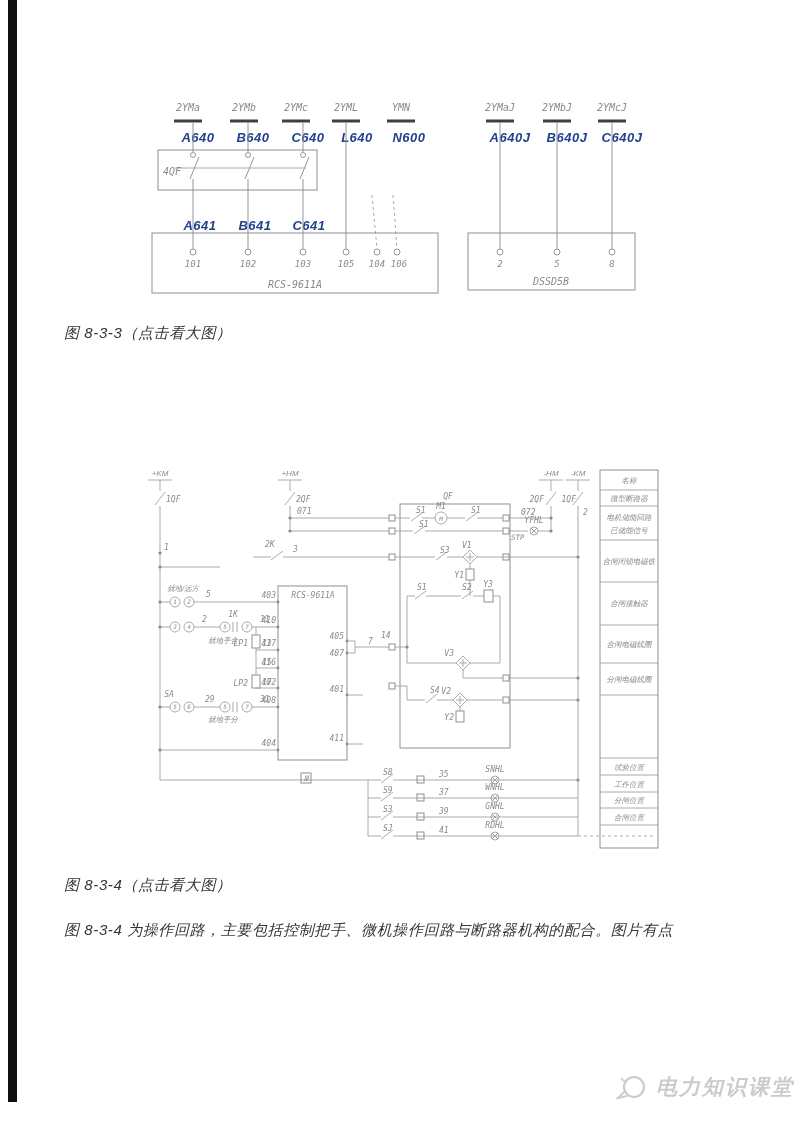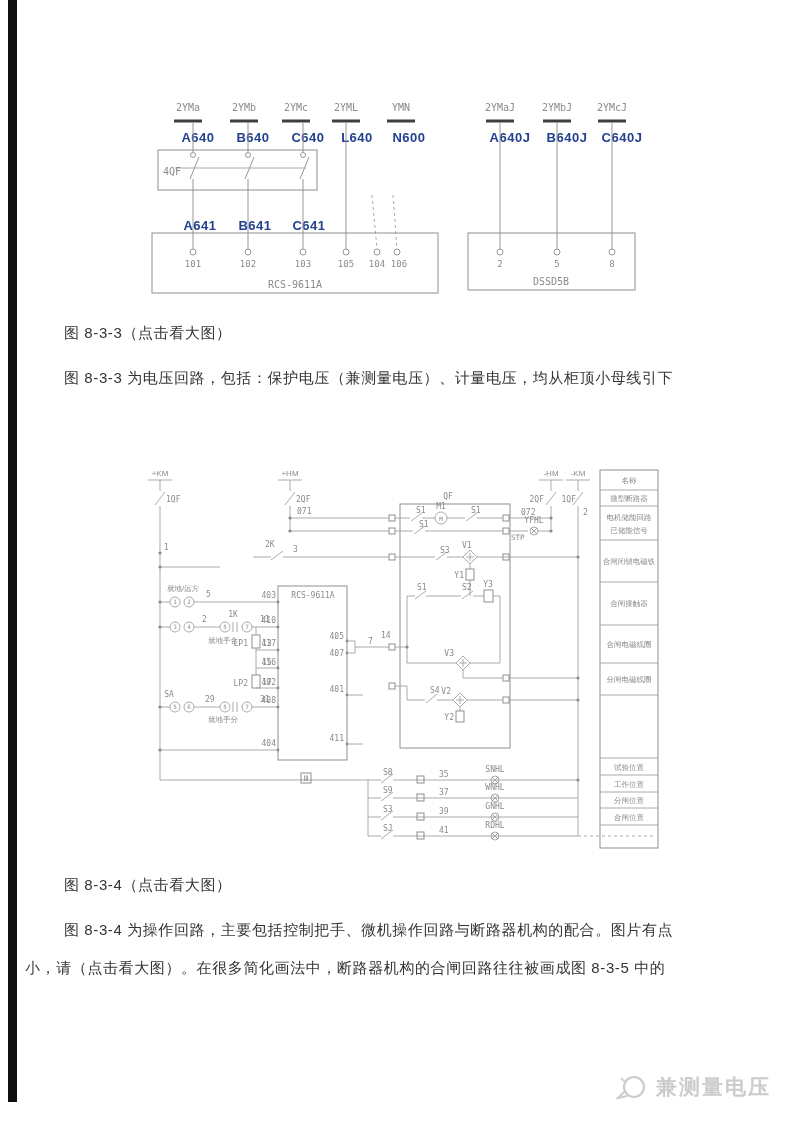--- a/index.html
+++ b/index.html
@@ -1,17 +1,17 @@
 <!DOCTYPE html>
 <html><head>
 <meta charset="utf-8">
 <style>
   html,body{margin:0;padding:0;background:#fff;}
   .page{position:relative;width:794px;height:1102px;background:#fff;overflow:hidden;
-        font-family:"Liberation Sans","DejaVu Sans",sans-serif;}
+        font-family:"Liberation Sans","DejaVu Sans",sans-serif;font-style:italic;}
   .edgebar{position:absolute;left:8px;top:0;width:9px;height:1123px;background:#101010;}
   .cap,.pline{position:absolute;font-size:15px;color:#343434;letter-spacing:.6px;white-space:nowrap;}
   .figure{position:absolute;}
   svg text{fill:#8a8a8a;font-family:"DejaVu Sans Mono","Liberation Mono",monospace;}
   .dl{font-size:10px;}
   .dm{font-size:9px;}
   .ds{font-size:8px;}
   .dt{font-size:7.5px;}
   .dz{font-size:6px;}
   .cn{font-family:"Liberation Sans","DejaVu Sans",sans-serif;}
@@ -108,21 +108,20 @@
       <text class="dm" x="249" y="172" text-anchor="middle">106</text>
       <text class="dl" x="145" y="193" text-anchor="middle">RCS-9611A</text>
       <text class="dm" x="350" y="172" text-anchor="middle">2</text>
       <text class="dm" x="407" y="172" text-anchor="middle">5</text>
       <text class="dm" x="462" y="172" text-anchor="middle">8</text>
       <text class="dl" x="401" y="190" text-anchor="middle">DSSD5B</text>
     </g>
   </svg>
 
   <div class="cap" style="left:64px;top:324px">图 8-3-3（点击看大图）</div>
-  <div class="pline" style="left:64px;top:369px">图 8-3-3 为电压回路，包括：保护电压（兼测量电压）、计量电压，均从柜顶小母线引下</div>
 
   <svg class="figure" style="left:145px;top:465px" width="525" height="395" viewBox="0 0 525 395">
 
     <g>
       <line class="wire2" x1="3" y1="15" x2="27" y2="15"></line>
         <line class="wire2" x1="133" y1="15" x2="157" y2="15"></line>
       <line class="wire2" x1="394" y1="15" x2="418" y2="15"></line>
         <line class="wire2" x1="421" y1="15" x2="445" y2="15"></line>
       <line class="wire2" x1="15" y1="15" x2="15" y2="26"></line>
         <line class="wire2" x1="10" y1="40" x2="20" y2="27"></line>
@@ -434,21 +433,20 @@
     <text class="dt cn" x="484" y="182" text-anchor="middle">合闸电磁线圈</text>
     <text class="dt cn" x="484" y="217" text-anchor="middle">分闸电磁线圈</text>
     <text class="dt cn" x="484" y="305" text-anchor="middle">试验位置</text>
     <text class="dt cn" x="484" y="322" text-anchor="middle">工作位置</text>
     <text class="dt cn" x="484" y="338" text-anchor="middle">分闸位置</text>
     <text class="dt cn" x="484" y="355" text-anchor="middle">合闸位置</text>
   </svg>
 
   <div class="cap" style="left:64px;top:876px">图 8-3-4（点击看大图）</div>
   <div class="pline" style="left:64px;top:921px">图 8-3-4 为操作回路，主要包括控制把手、微机操作回路与断路器机构的配合。图片有点</div>
-  <div class="pline" style="left:25px;top:959px">小，请（点击看大图）。在很多简化画法中，断路器机构的合闸回路往往被画成图 8-3-5 中的</div>
 
   <svg class="figure" style="left:612px;top:1072px" width="40" height="32" viewBox="0 0 40 32">
     <circle cx="22" cy="15" r="10" fill="none" stroke="#cccccc" stroke-width="2.2"></circle>
     <path d="M12,20 L6,26 L15,24" fill="none" stroke="#cccccc" stroke-width="2"></path>
     <path d="M9,6 L13,10" fill="none" stroke="#d2d2d2" stroke-width="2"></path>
   </svg>
-  <div class="brandtxt">兼测量电压</div>
+  <div class="brandtxt">电力知识课堂</div>
 </div>
 
 </body></html>

